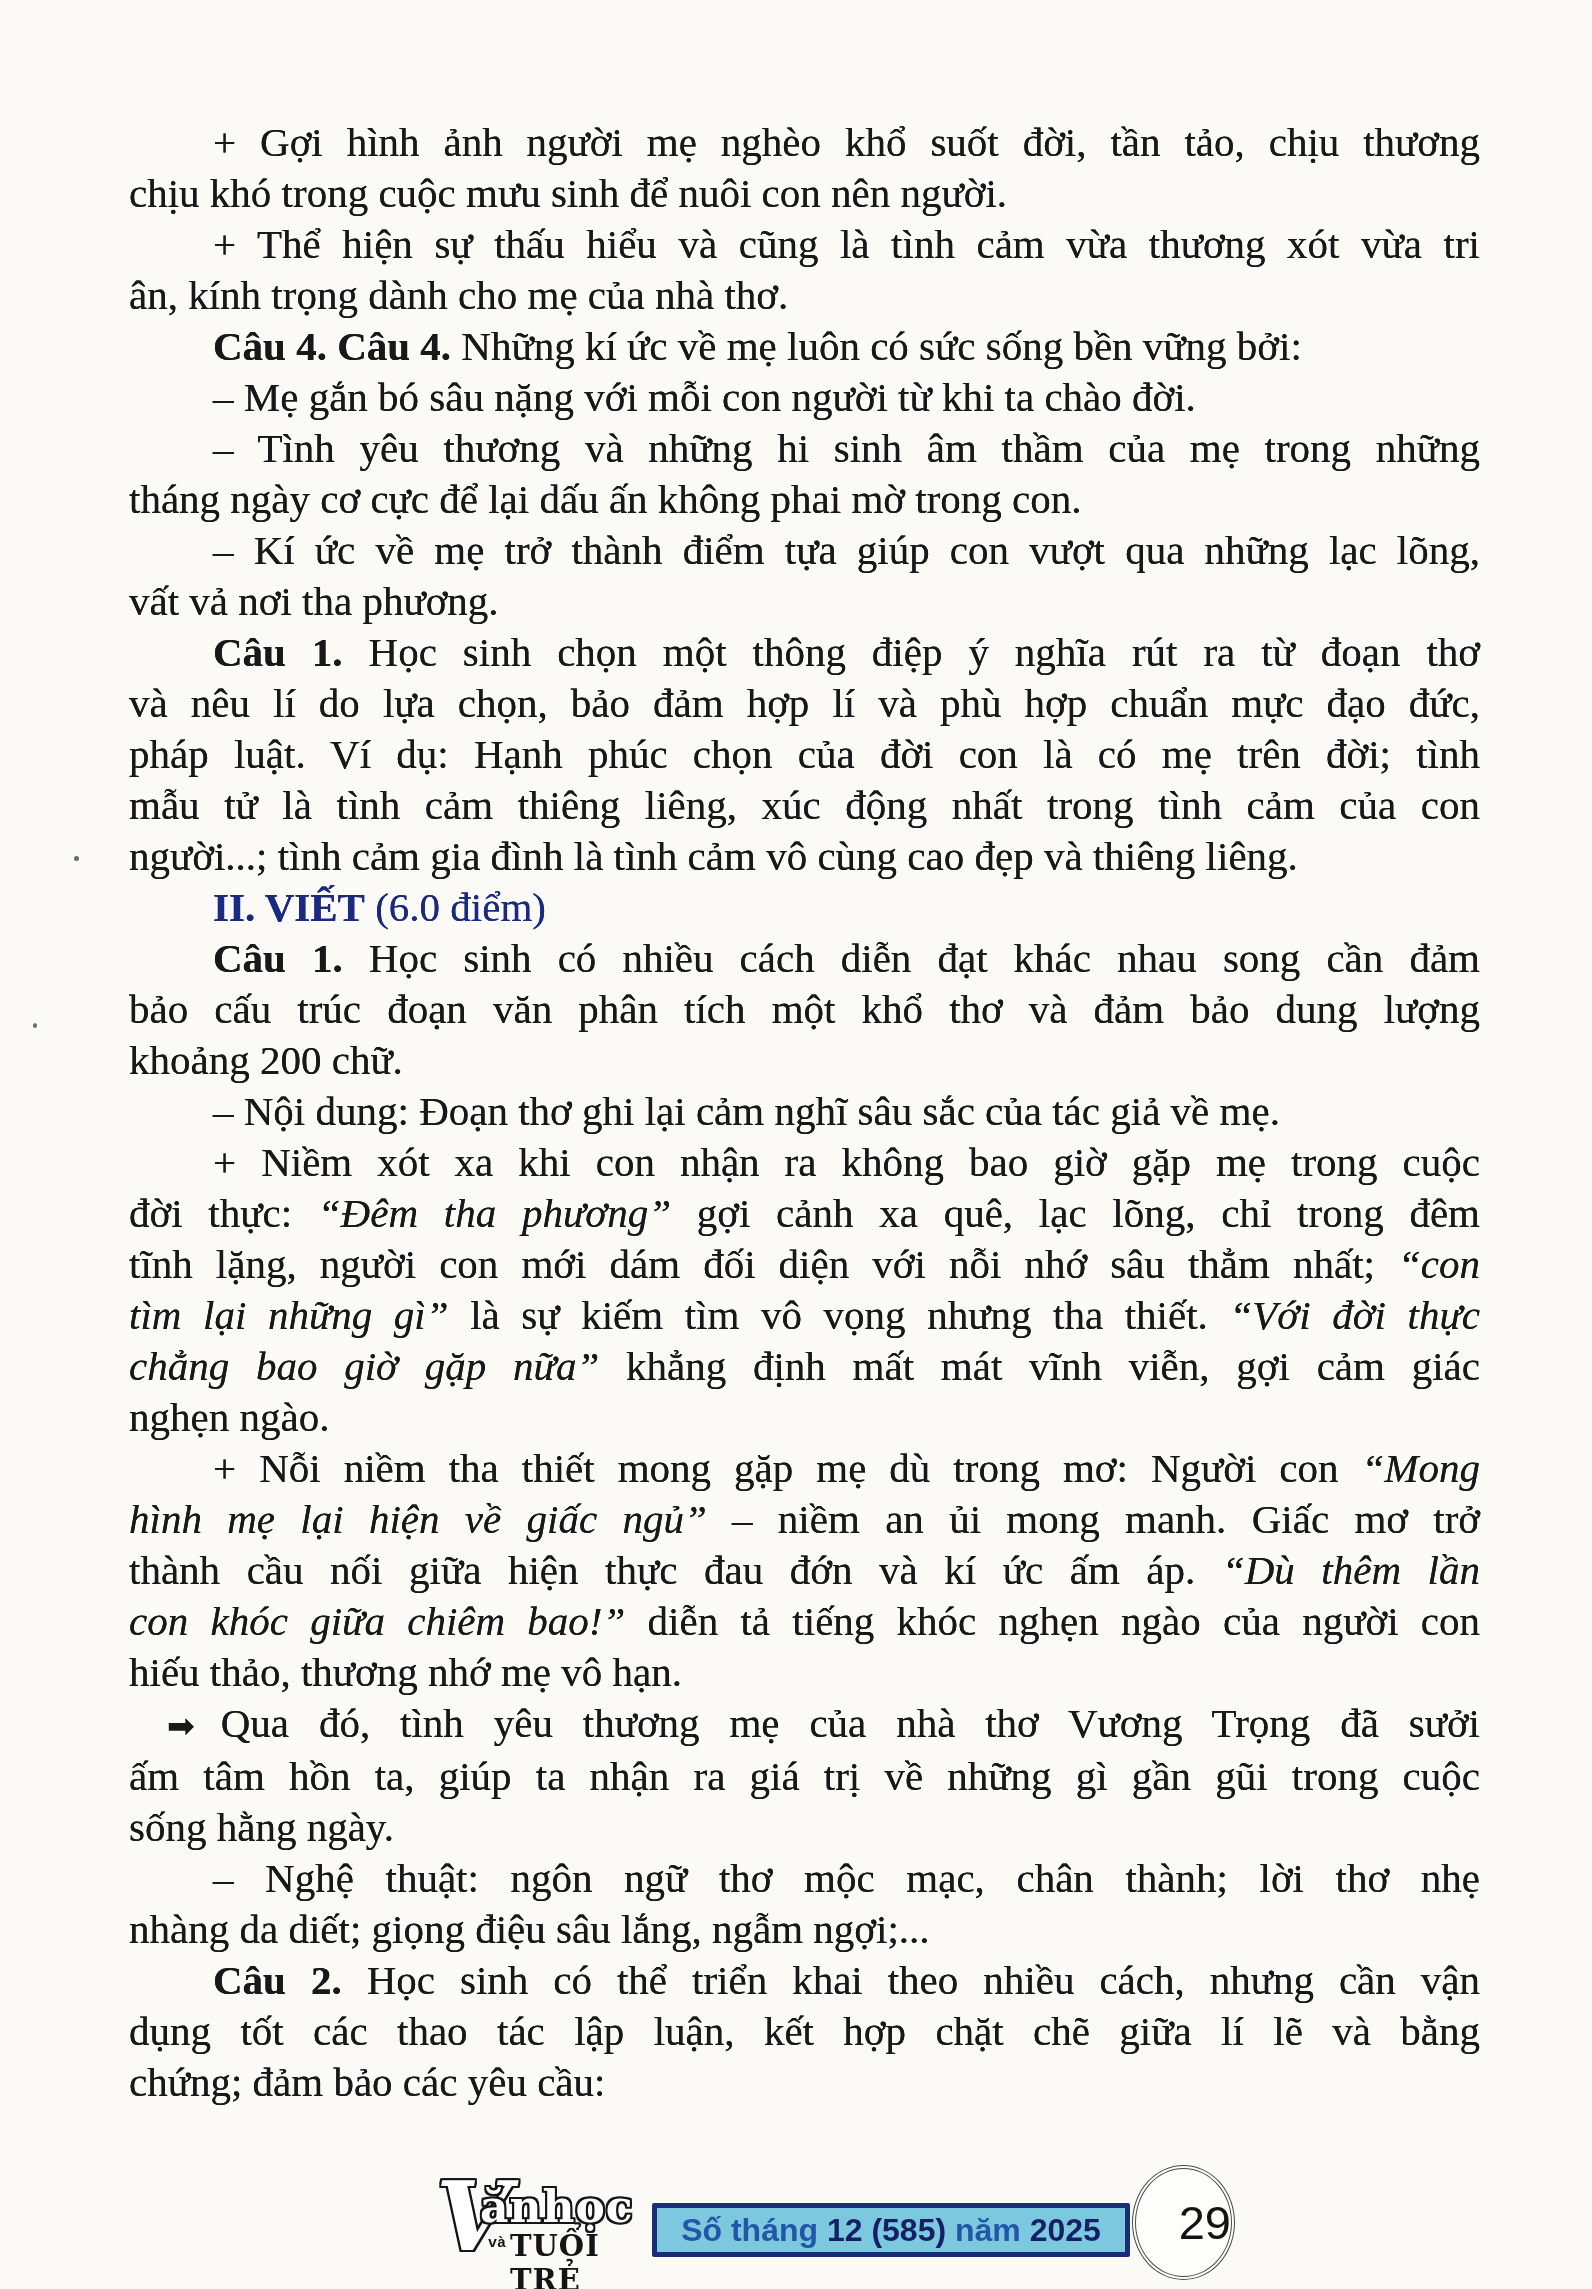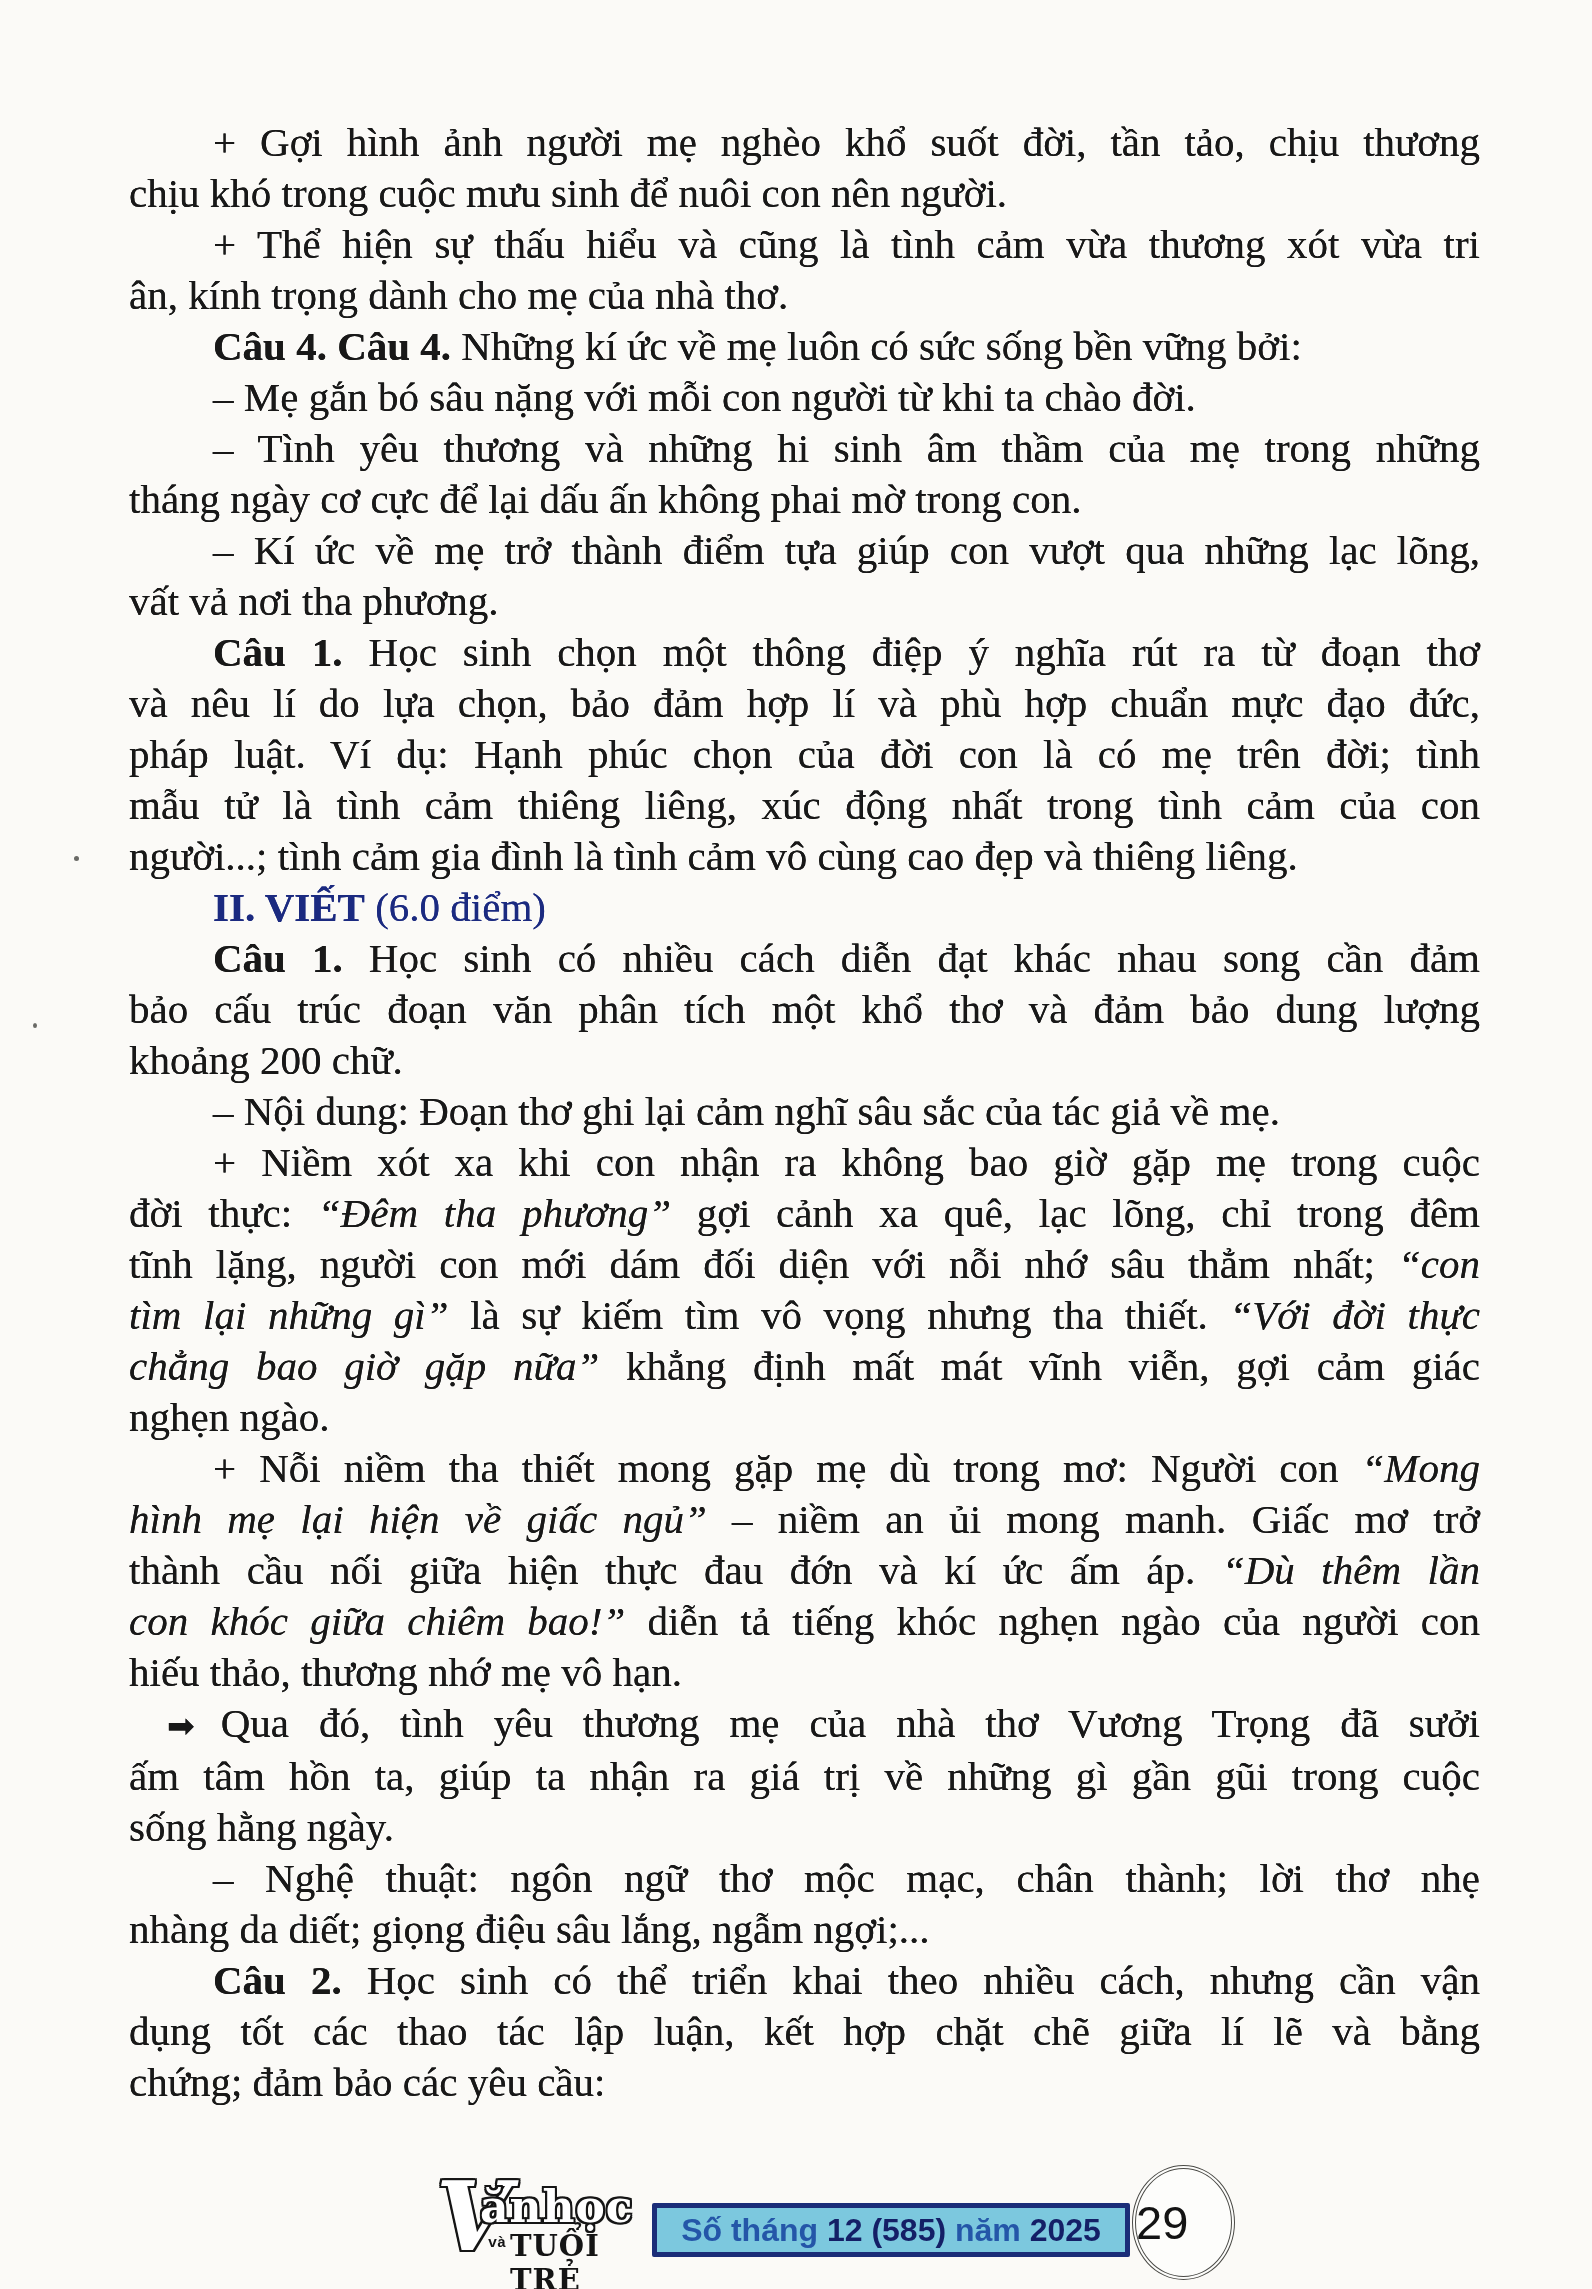--- a/index.html
+++ b/index.html
@@ -47,21 +47,21 @@
     position:absolute;left:652px;top:44px;width:478px;height:54px;
     background:#7cc8de;border:5px solid #1b2d78;border-radius:2px;
     box-sizing:border-box;display:flex;align-items:center;justify-content:center;
     font-family:"Liberation Sans",sans-serif;font-size:32px;white-space:pre;
   }
   .badge-r{color:#2456a8;font-weight:700;}
   .badge-b{color:#141f66;font-weight:700;}
   .page-circle{
     position:absolute;left:1132px;top:6px;width:103px;height:115px;
     border:4px double #4a4a46;border-radius:50%;box-sizing:border-box;
-    display:flex;align-items:center;justify-content:flex-start;background:#fdfdfb;
+    display:flex;align-items:center;justify-content:flex-end;background:#fdfdfb;
     font-family:"Liberation Sans",sans-serif;font-size:47px;color:#131313;
   }
   .dot{position:absolute;background:#6a6a66;border-radius:50%;}
   .dot1{left:74px;top:856px;width:5px;height:5px;}
   .dot2{left:33px;top:1023px;width:4px;height:5px;}
 </style>
 </head>
 <body>
 
 <div class="page-text">

